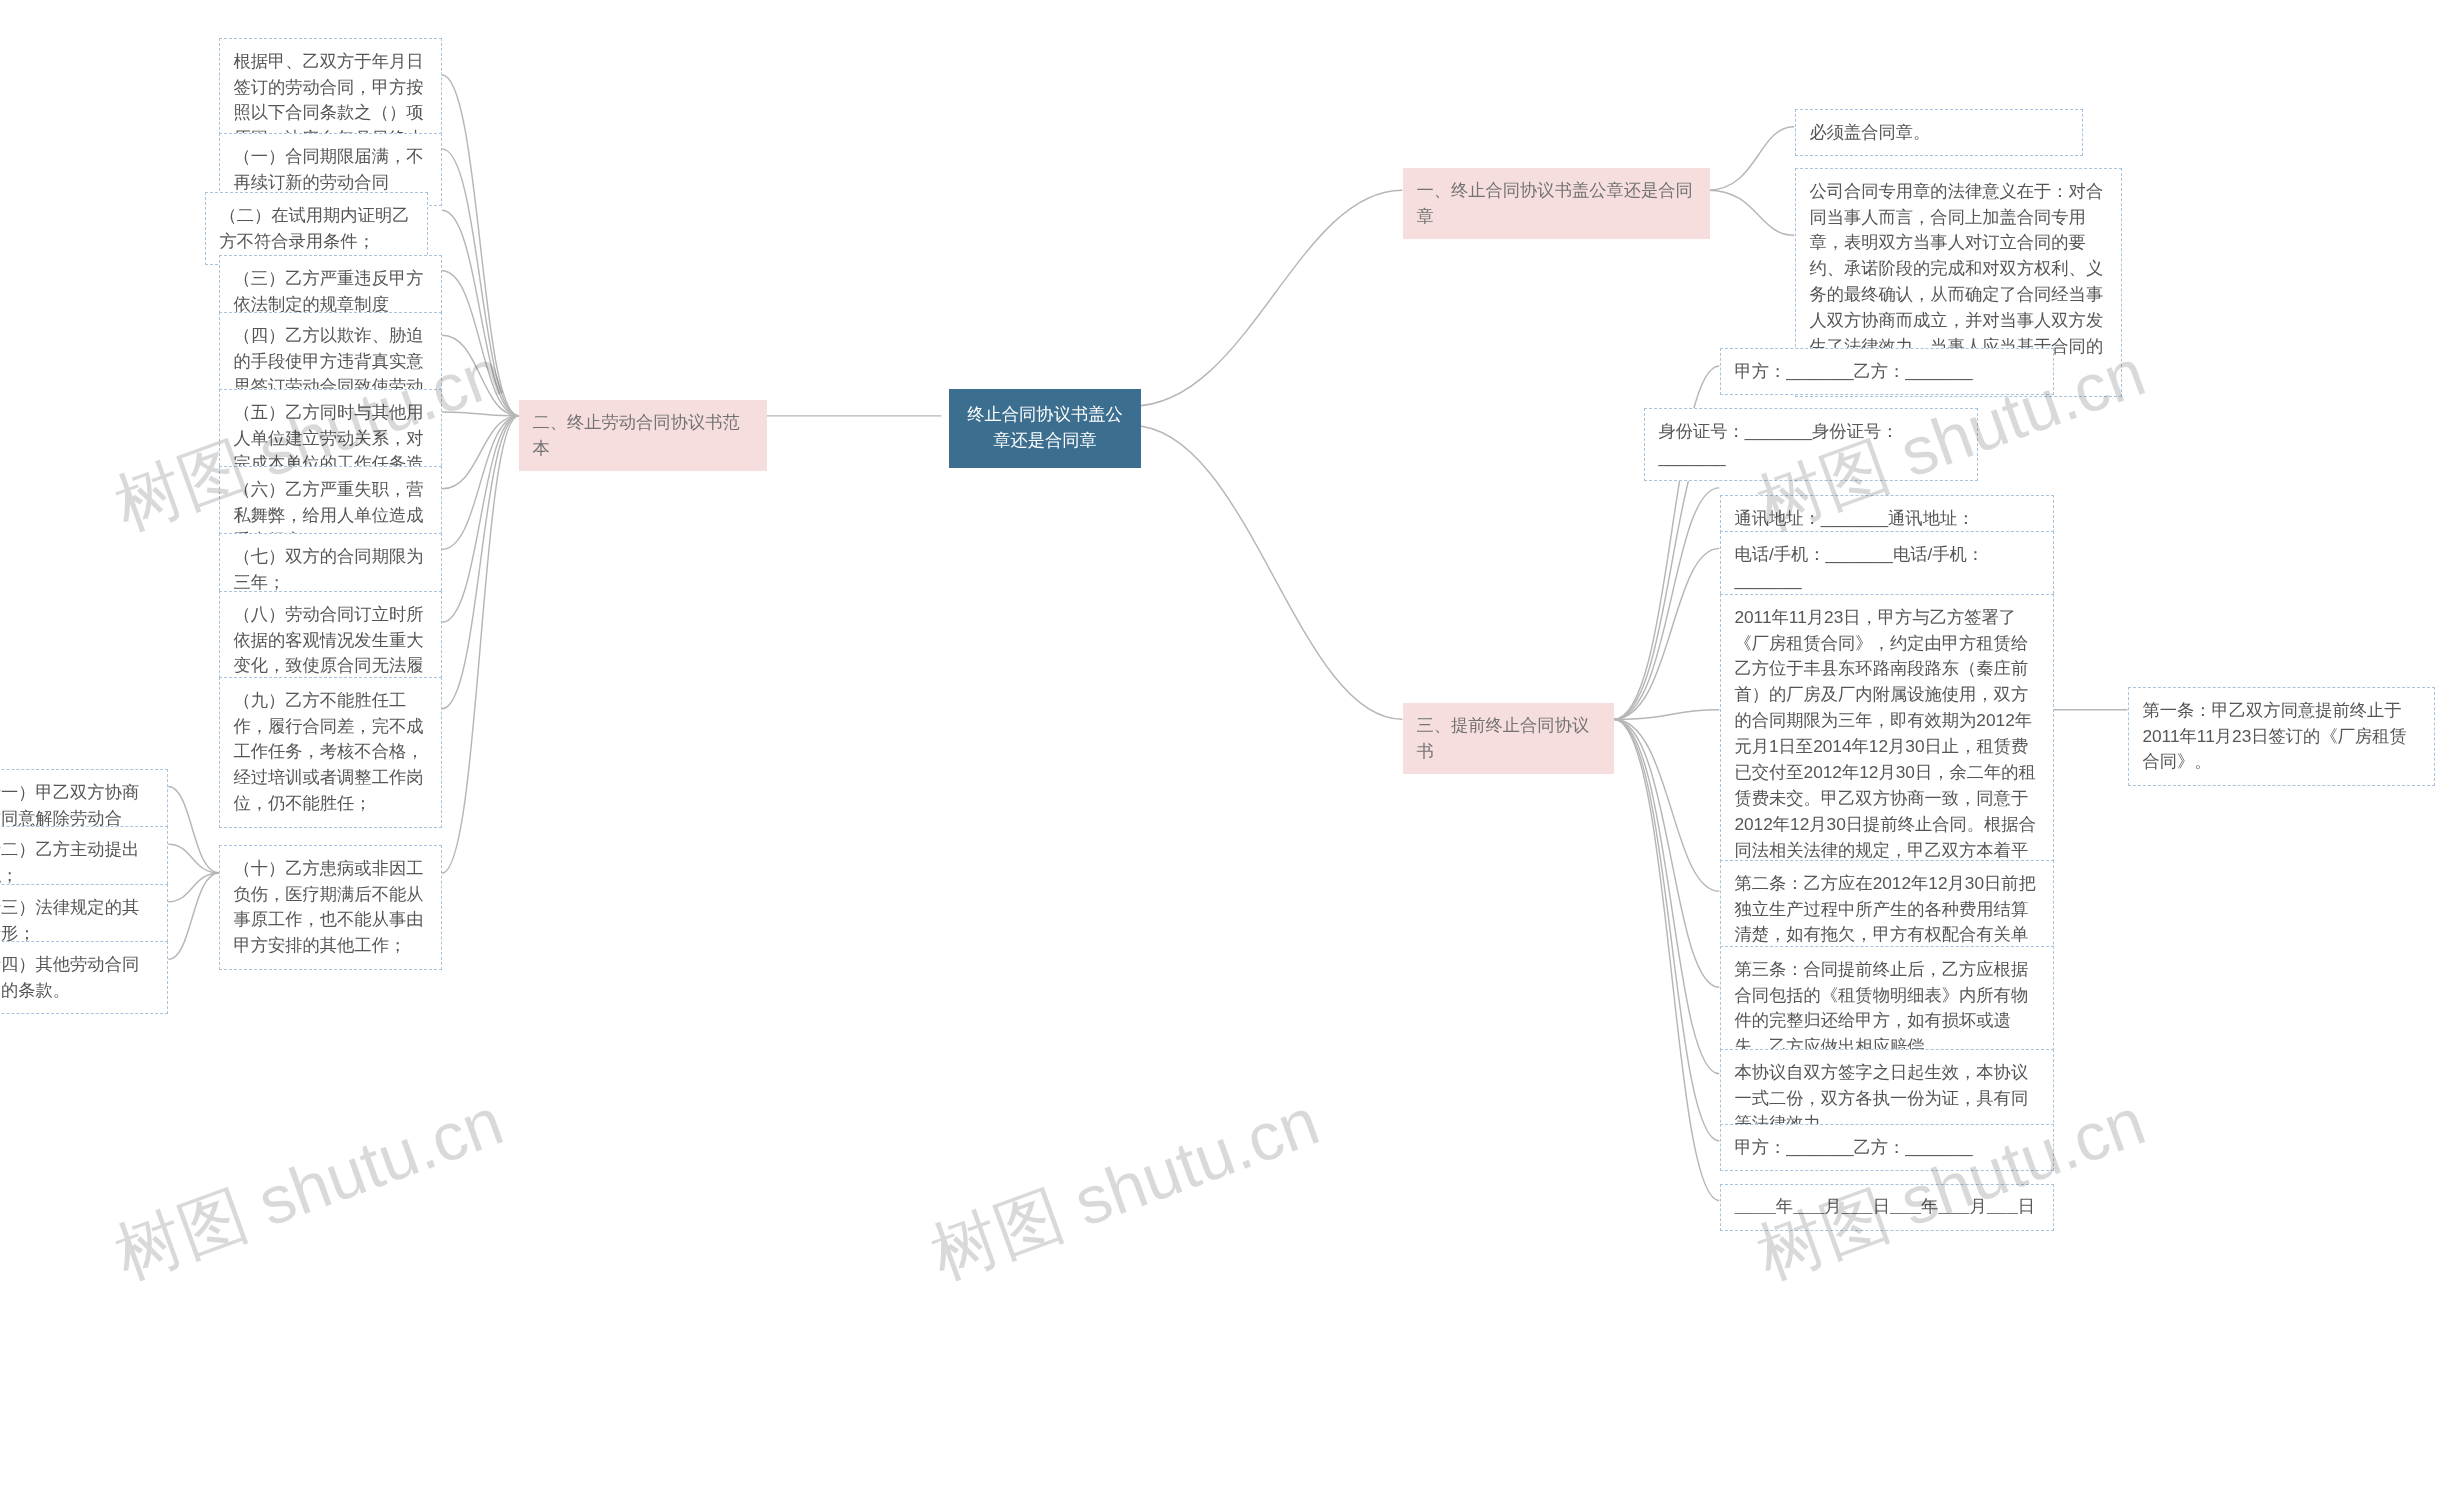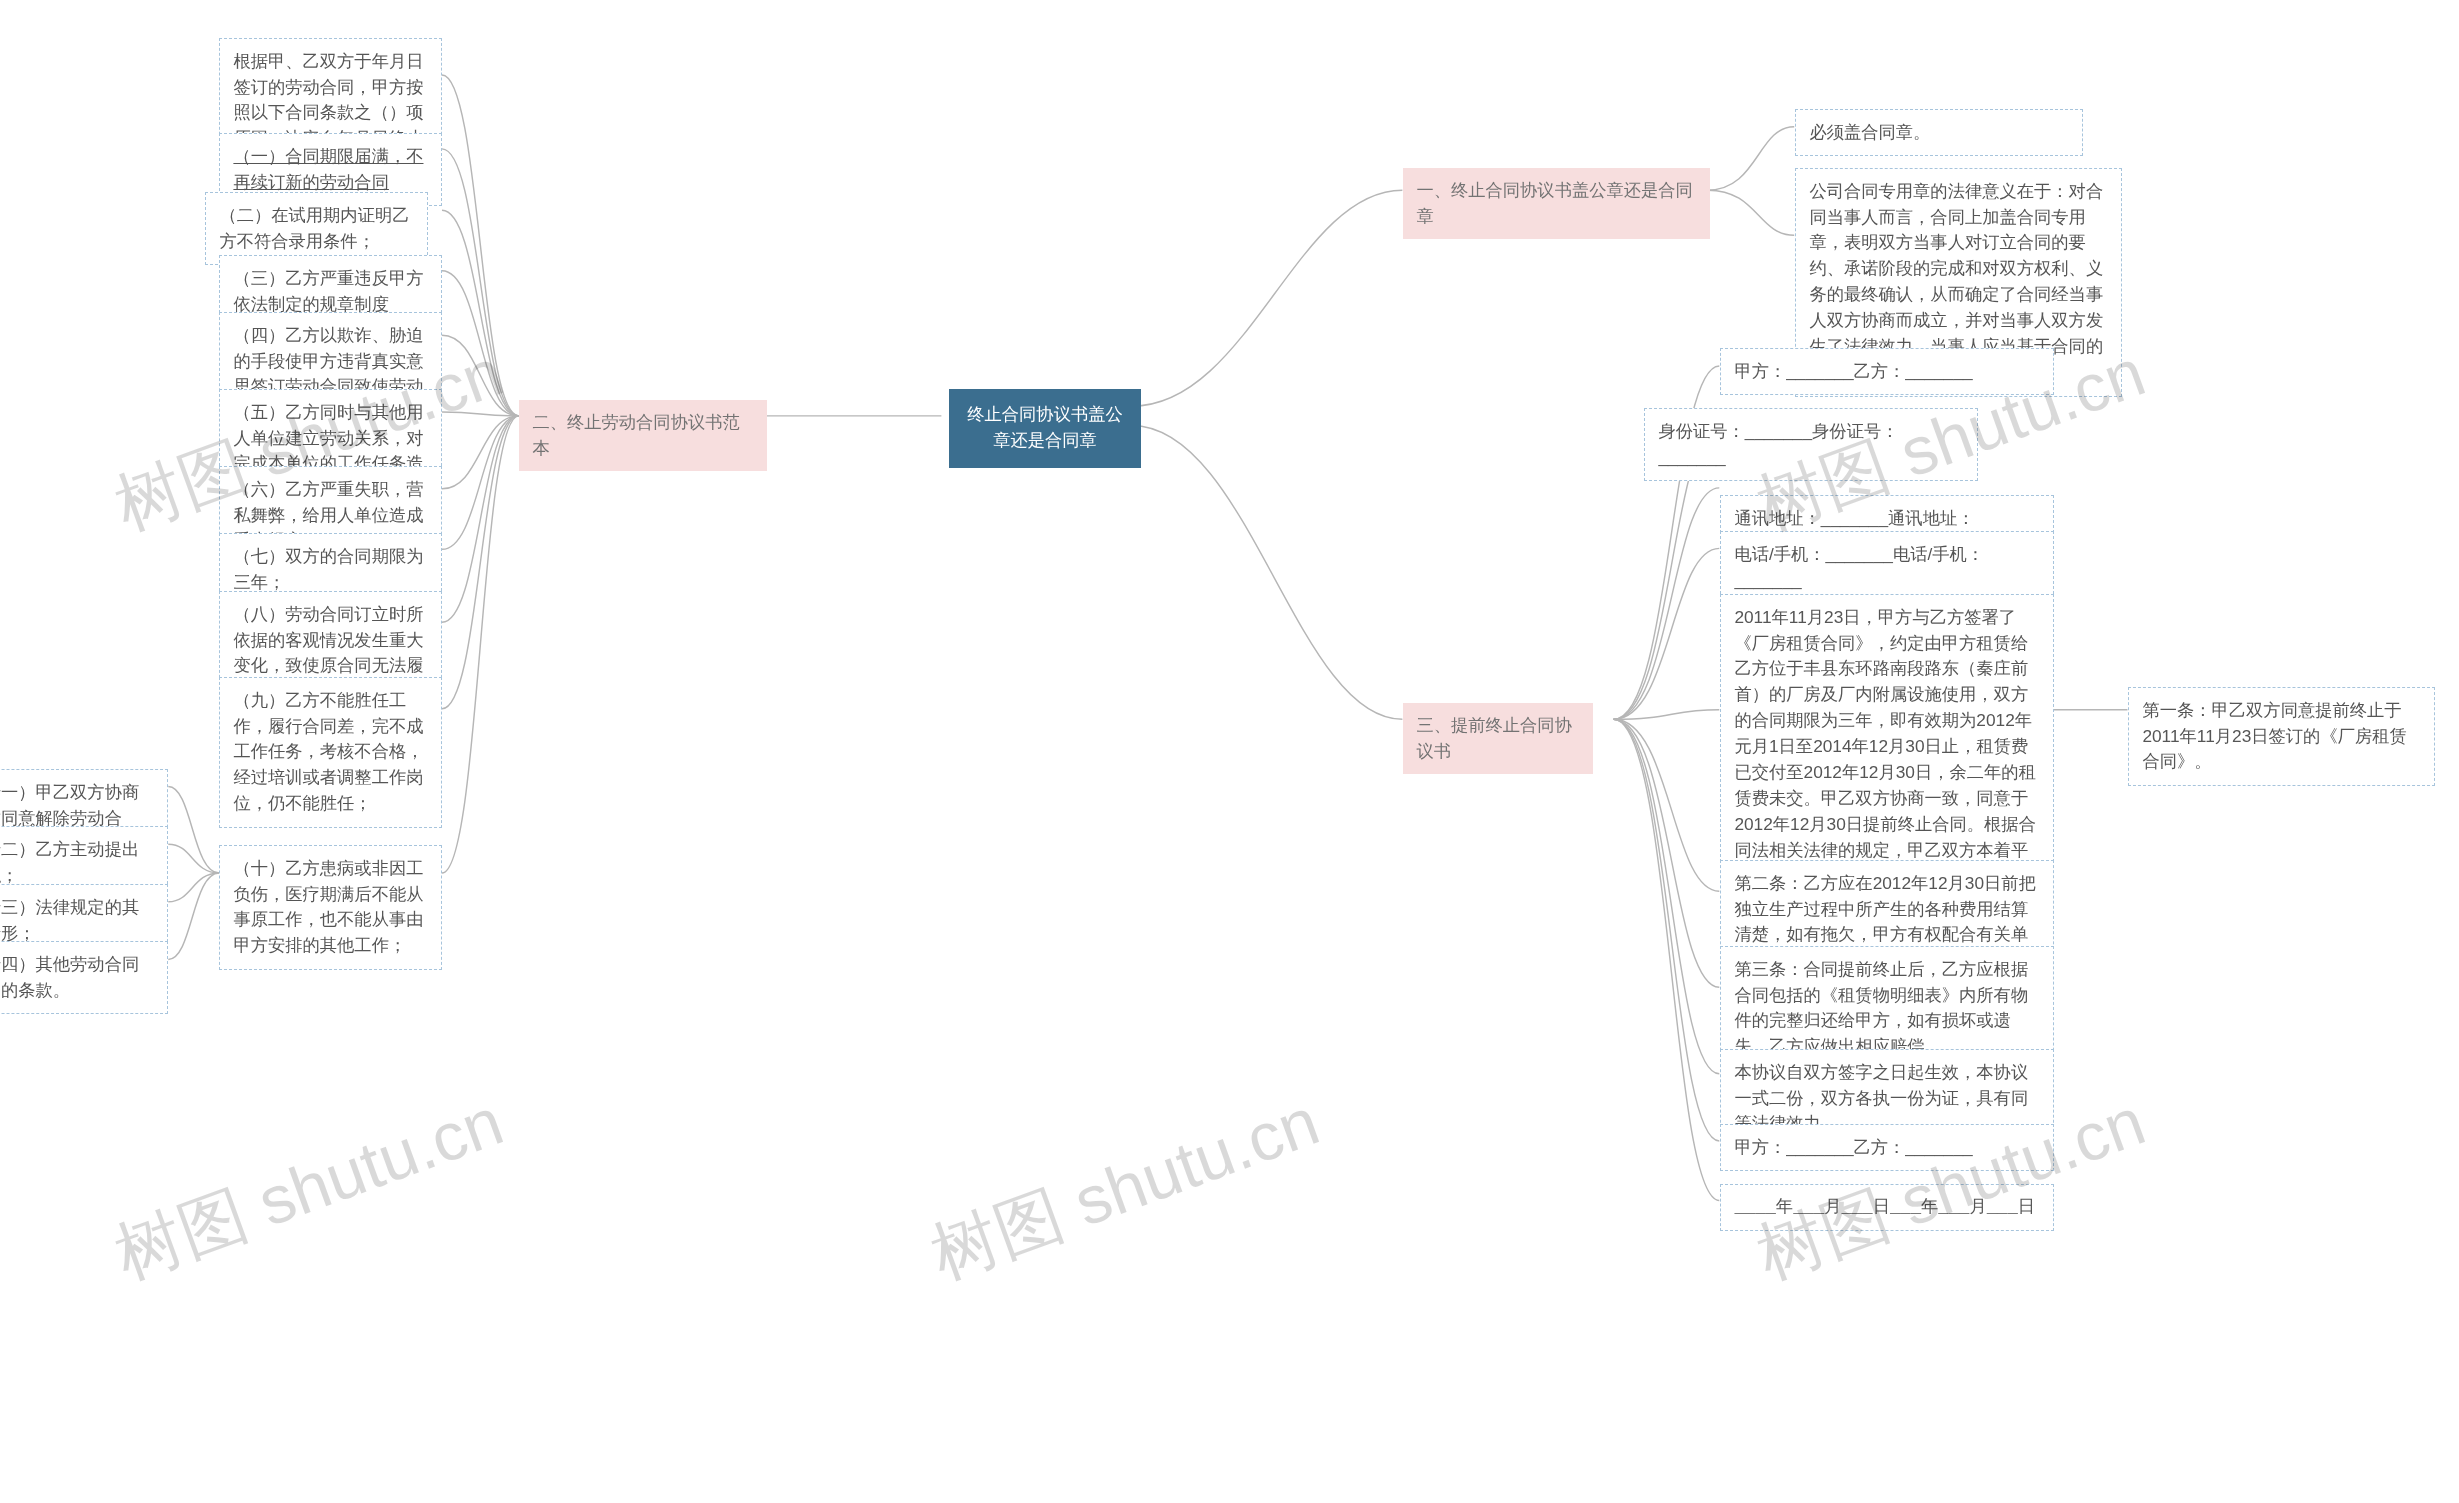--- a/index.html
+++ b/index.html
@@ -119,21 +119,21 @@
   <span>公司合同专用章的法律意义在于：对合同当事人而言，合同上加盖合同专用章，表明双方当事人对订立合同的要约、承诺阶段的完成和对双方权利、义务的最终确认，从而确定了合同经当事人双方协商而成立，并对当事人双方发生了法律效力，当事人应当基于合同的约定行使权利、履行义务。</span>
 </div>
 
 <div class="node branch" style="left:519px; top:400px; width:248px;">
   <span>二、终止劳动合同协议书范本</span>
 </div>
 
 <div class="node leaf" style="left:219px; top:38px; width:223px;">
   <span>根据甲、乙双方于年月日签订的劳动合同，甲方按照以下合同条款之（）项原因，决定自年月日终止与乙方签订的劳动合同。</span>
 </div>
-<div class="node leaf" style="left:219px; top:133px; width:223px;text-decoration:underline;">
+<div class="node leaf" style="left:219px; top:133px; width:223px;">
   <span>（一）合同期限届满，不再续订新的劳动合同</span>
 </div>
 <div class="node leaf" style="left:205px; top:192px; width:223px;">
   <span>（二）在试用期内证明乙方不符合录用条件；</span>
 </div>
 <div class="node leaf" style="left:219px; top:255px; width:223px;">
   <span>（三）乙方严重违反甲方依法制定的规章制度</span>
 </div>
 <div class="node leaf" style="left:219px; top:312px; width:223px;">
   <span>（四）乙方以欺诈、胁迫的手段使甲方违背真实意思签订劳动合同致使劳动合同无效；</span>
@@ -163,21 +163,21 @@
 <div class="node leaf" style="left:-48px; top:826px; width:216px;">
   <span>（十二）乙方主动提出辞职；</span>
 </div>
 <div class="node leaf" style="left:-48px; top:884px; width:216px;">
   <span>（十三）法律规定的其他情形；</span>
 </div>
 <div class="node leaf" style="left:-48px; top:941px; width:216px;">
   <span>（十四）其他劳动合同约定的条款。</span>
 </div>
 
-<div class="node branch" style="left:1403px; top:703px; width:190px;">
+<div class="node branch" style="left:1403px; top:703px; width:211px;">
   <span>三、提前终止合同协议书</span>
 </div>
 
 <div class="node leaf" style="left:1720px; top:348px; width:334px;">
   <span>甲方：_______乙方：_______</span>
 </div>
 <div class="node leaf" style="left:1644px; top:408px; width:334px;">
   <span>身份证号：_______身份证号：_______</span>
 </div>
 <div class="node leaf" style="left:1720px; top:495px; width:334px;">

